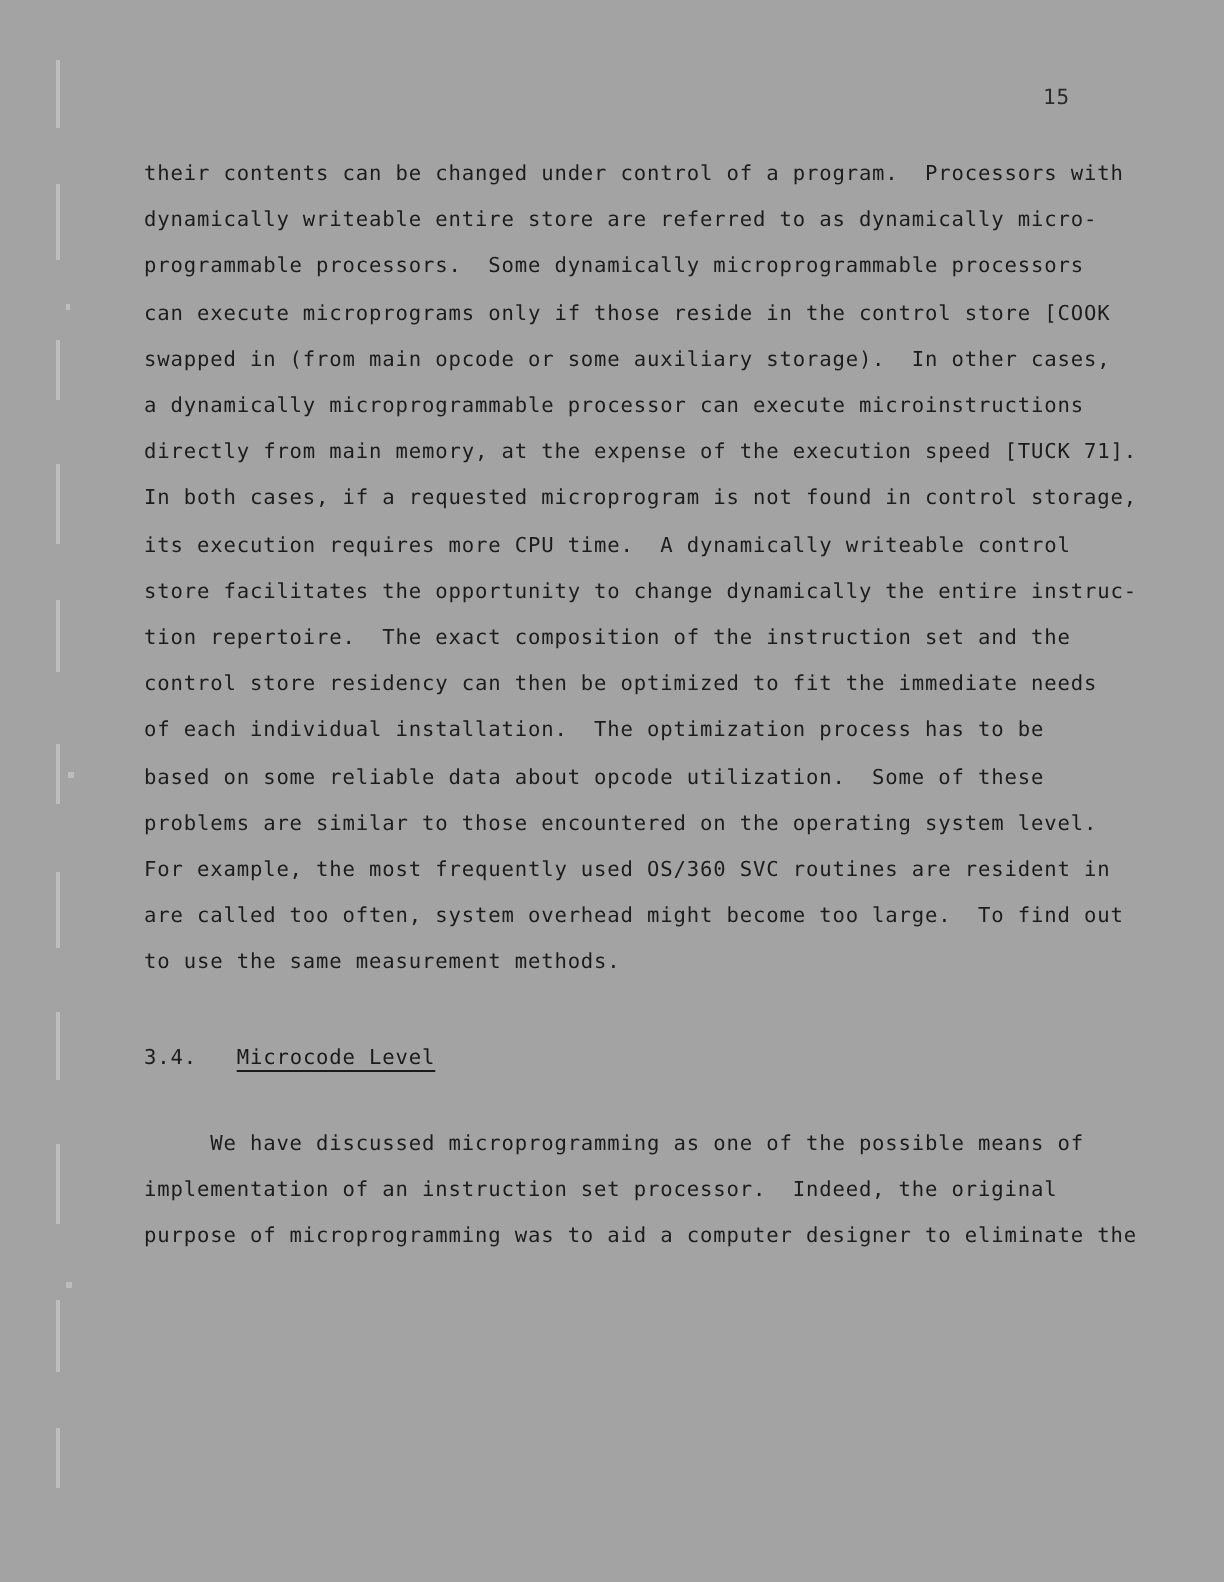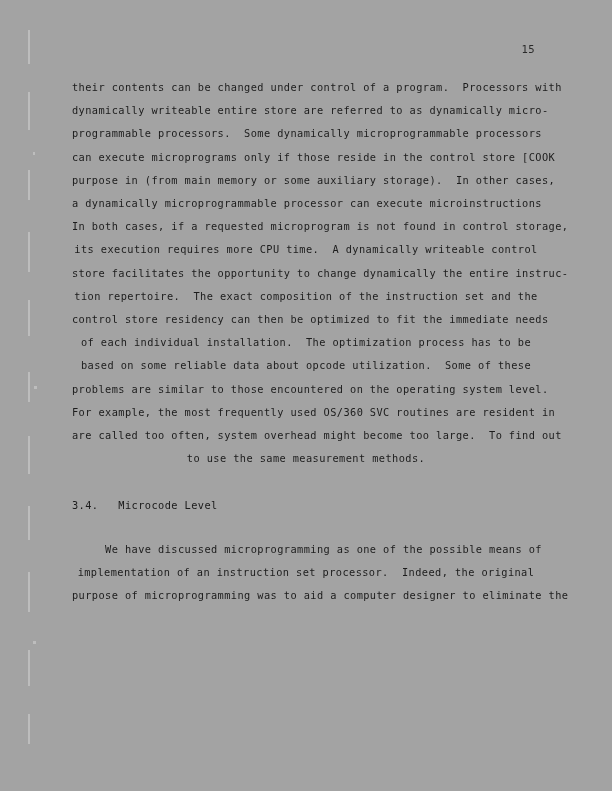--- a/index.html
+++ b/index.html
@@ -46,33 +46,33 @@
     left: 72px;
     top: 76px;
     width: 468px;
   }
   .line {
     font-size: 10.3px;
     line-height: 23.2px;
     letter-spacing: 0.42px;
     white-space: pre;
     color: #1c1c1c;
-    text-align: center;
   }
   .section-head {
     margin-top: 24px;
     font-size: 10.3px;
     line-height: 23.2px;
     letter-spacing: 0.42px;
     white-space: pre;
   }
   .section-head .num {
     color: #1c1c1c;
   }
   .section-head .title {
+    text-decoration: underline;
     text-underline-offset: 2.5px;
   }
   .para-gap {
     margin-top: 20px;
   }
 </style>
 </head>
 <body>
 
 <div class="page">
@@ -96,22 +96,23 @@
 
   <div class="page-number">15</div>
 
   <div class="body-text">
 
     <div>
       <div class="line">their contents can be changed under control of a program.  Processors with</div>
       <div class="line">dynamically writeable entire store are referred to as dynamically micro-</div>
       <div class="line">programmable processors.  Some dynamically microprogrammable processors</div>
       <div class="line">can execute microprograms only if those reside in the control store [COOK</div>
-      <div class="line">purpose in (from main memory or some auxiliary storage).  In other cases,</div>
+      <div class="line">swapped in (from main opcode or some auxiliary storage).  In other cases,</div>
       <div class="line">a dynamically microprogrammable processor can execute microinstructions</div>
+      <div class="line">directly from main memory, at the expense of the execution speed [TUCK 71].</div>
       <div class="line">In both cases, if a requested microprogram is not found in control storage,</div>
       <div class="line">its execution requires more CPU time.  A dynamically writeable control</div>
       <div class="line">store facilitates the opportunity to change dynamically the entire instruc-</div>
       <div class="line">tion repertoire.  The exact composition of the instruction set and the</div>
       <div class="line">control store residency can then be optimized to fit the immediate needs</div>
       <div class="line">of each individual installation.  The optimization process has to be</div>
       <div class="line">based on some reliable data about opcode utilization.  Some of these</div>
       <div class="line">problems are similar to those encountered on the operating system level.</div>
       <div class="line">For example, the most frequently used OS/360 SVC routines are resident in</div>
       <div class="line">are called too often, system overhead might become too large.  To find out</div>

